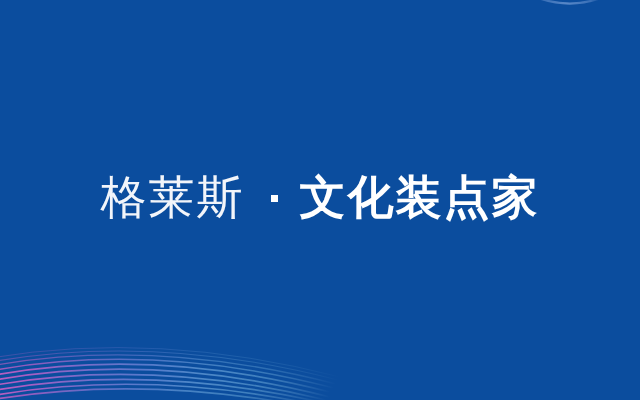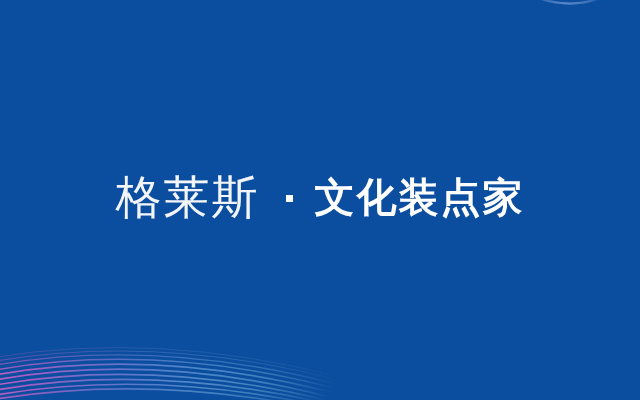--- a/index.html
+++ b/index.html
@@ -66,21 +66,21 @@
     width: 7px;
     height: 7px;
     background: #ffffff;
     margin: 0 22px 0 26px;
     flex: 0 0 auto;
     position: relative;
     top: 1px;
   }
 
   .tagline {
-    font-size: 40px;
+    font-size: 46px;
     font-weight: 700;
     color: #ffffff;
     letter-spacing: 2px;
   }
 </style>
 </head>
 <body>
 
 <div id="slide" style="background: rgb(11, 77, 158);">
 

